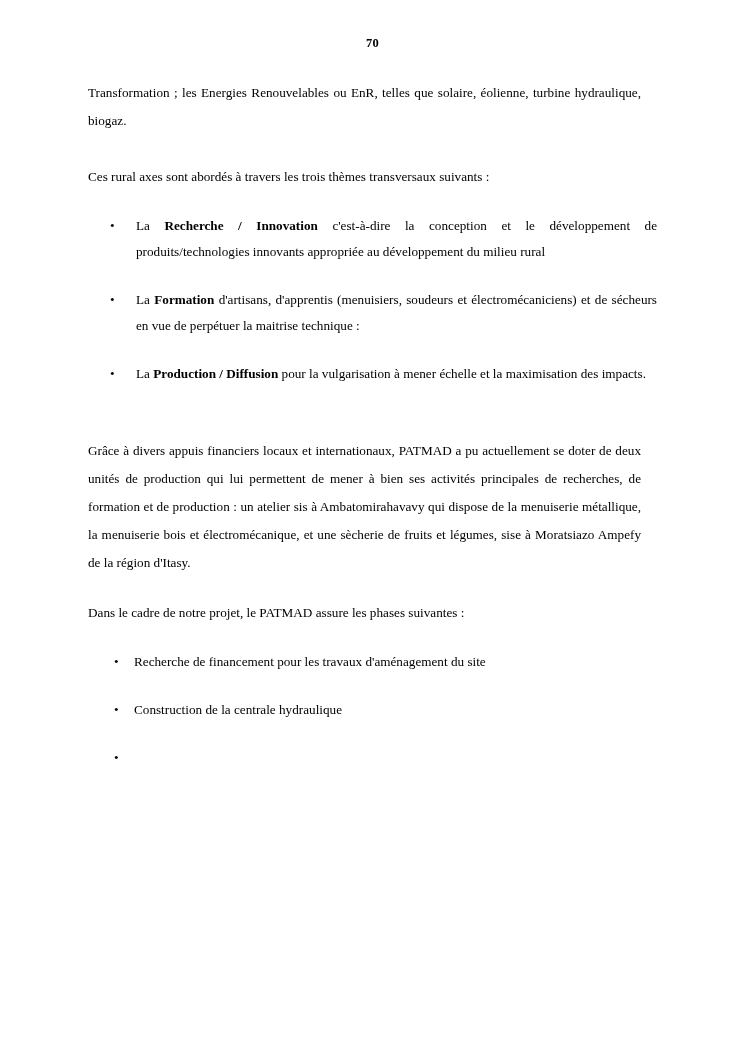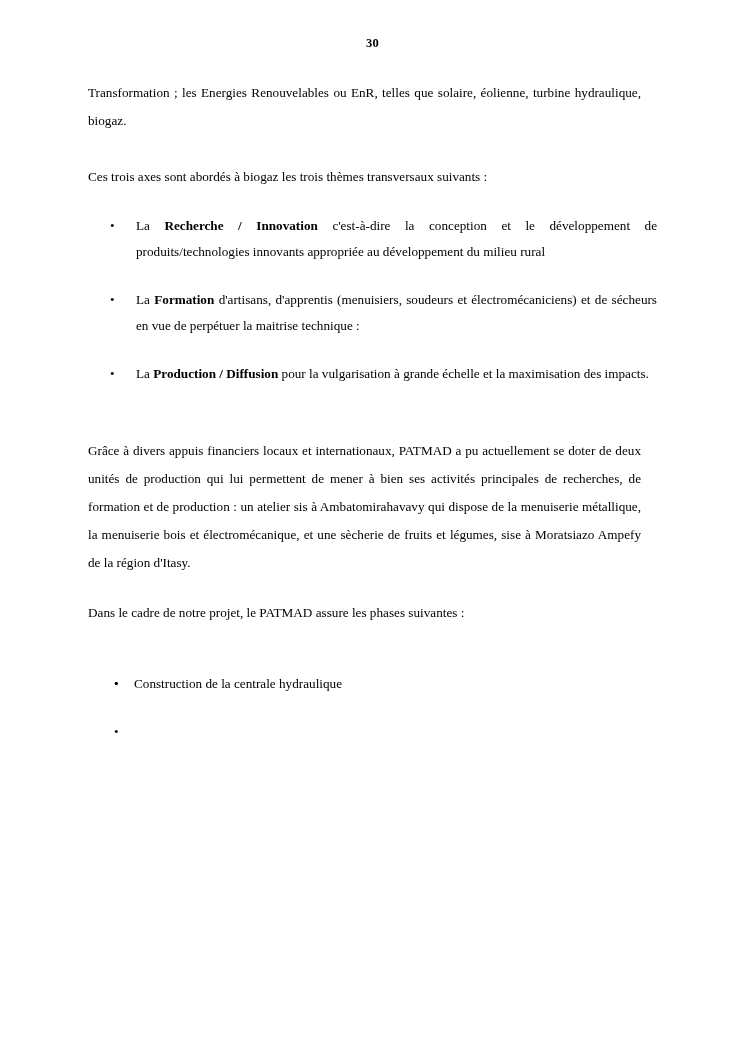--- a/index.html
+++ b/index.html
@@ -71,67 +71,68 @@
   }
   .emph {
     font-weight: bold;
   }
 </style>
 </head>
 <body>
 
 <div class="page">
 
-  <div class="page-number">30</div>
+  <div class="page-number">70</div>
 
   <p class="body-text">Transformation ;  les  Energies  Renouvelables  ou  EnR,  telles  que  solaire,  éolienne,  turbine hydraulique,  biogaz.</p>
 
   <div class="gap-lg"></div>
 
-  <p class="body-text">Ces trois axes  sont  abordés à biogaz les trois thèmes  transversaux  suivants  :</p>
+  <p class="body-text">Ces rural axes  sont  abordés à travers les trois thèmes  transversaux  suivants  :</p>
 
   <div class="gap-md"></div>
 
   <ul class="bullets">
     <li>
       <span class="dot">•</span>
       <span class="lead">La</span>
       <span class="emph">Recherche / Innovation</span>
       <span class="lead">c'est-à-dire  la  conception  et  le  développement  de  produits/technologies  innovants  appropriée au développement  du milieu  rural</span>
     </li>
     <li>
       <span class="dot">•</span>
       <span class="lead">La</span>
       <span class="emph">Formation</span>
       <span class="lead">d'artisans,  d'apprentis  (menuisiers,  soudeurs  et  électromécaniciens)  et  de sécheurs  en vue de  perpétuer la maitrise  technique  :</span>
     </li>
     <li>
       <span class="dot">•</span>
       <span class="lead">La</span>
       <span class="emph">Production / Diffusion</span>
-      <span class="lead">pour  la  vulgarisation  à  grande  échelle  et  la  maximisation  des impacts.</span>
+      <span class="lead">pour  la  vulgarisation  à  mener  échelle  et  la  maximisation  des impacts.</span>
     </li>
   </ul>
 
   <div class="gap-lg"></div>
 
 
   <div class="gap-md"></div>
 
   <p class="body-text">Grâce  à  divers  appuis  financiers  locaux  et  internationaux,  PATMAD  a  pu  actuellement  se doter  de  deux  unités  de  production  qui  lui  permettent  de  mener  à  bien  ses  activités  principales de  recherches,  de  formation  et  de  production :  un  atelier  sis  à  Ambatomirahavavy  qui  dispose de  la  menuiserie  métallique,  la  menuiserie  bois  et  électromécanique,  et  une  sècherie  de  fruits et  légumes,  sise  à  Moratsiazo  Ampefy   de  la  région  d'Itasy.</p>
 
   <div class="gap-md"></div>
 
   <p class="body-text">Dans  le  cadre  de  notre  projet,  le  PATMAD  assure  les  phases  suivantes  :</p>
 
   <div class="gap-md"></div>
 
   <ul class="bullets indent2">
     <li>
       <span class="dot">•</span>
+      <span class="lead">Recherche  de financement  pour les travaux  d'aménagement  du site</span>
     </li>
     <li>
       <span class="dot">•</span>
       <span class="lead">Construction  de la centrale  hydraulique</span>
     </li>
     <li>
       <span class="dot">•</span>
     </li>
   </ul>
 

